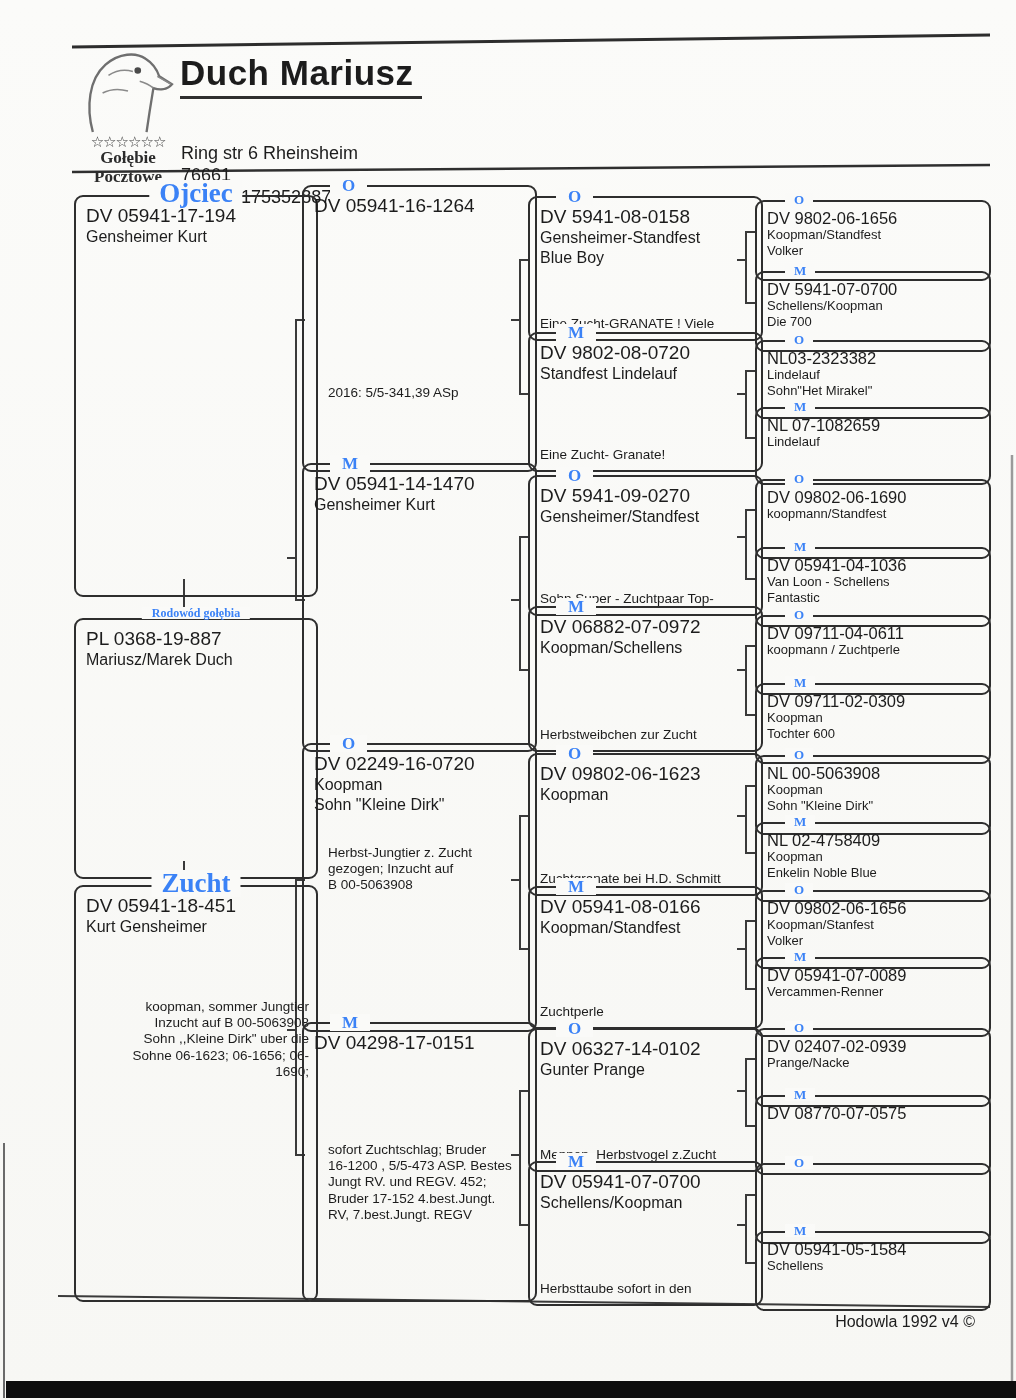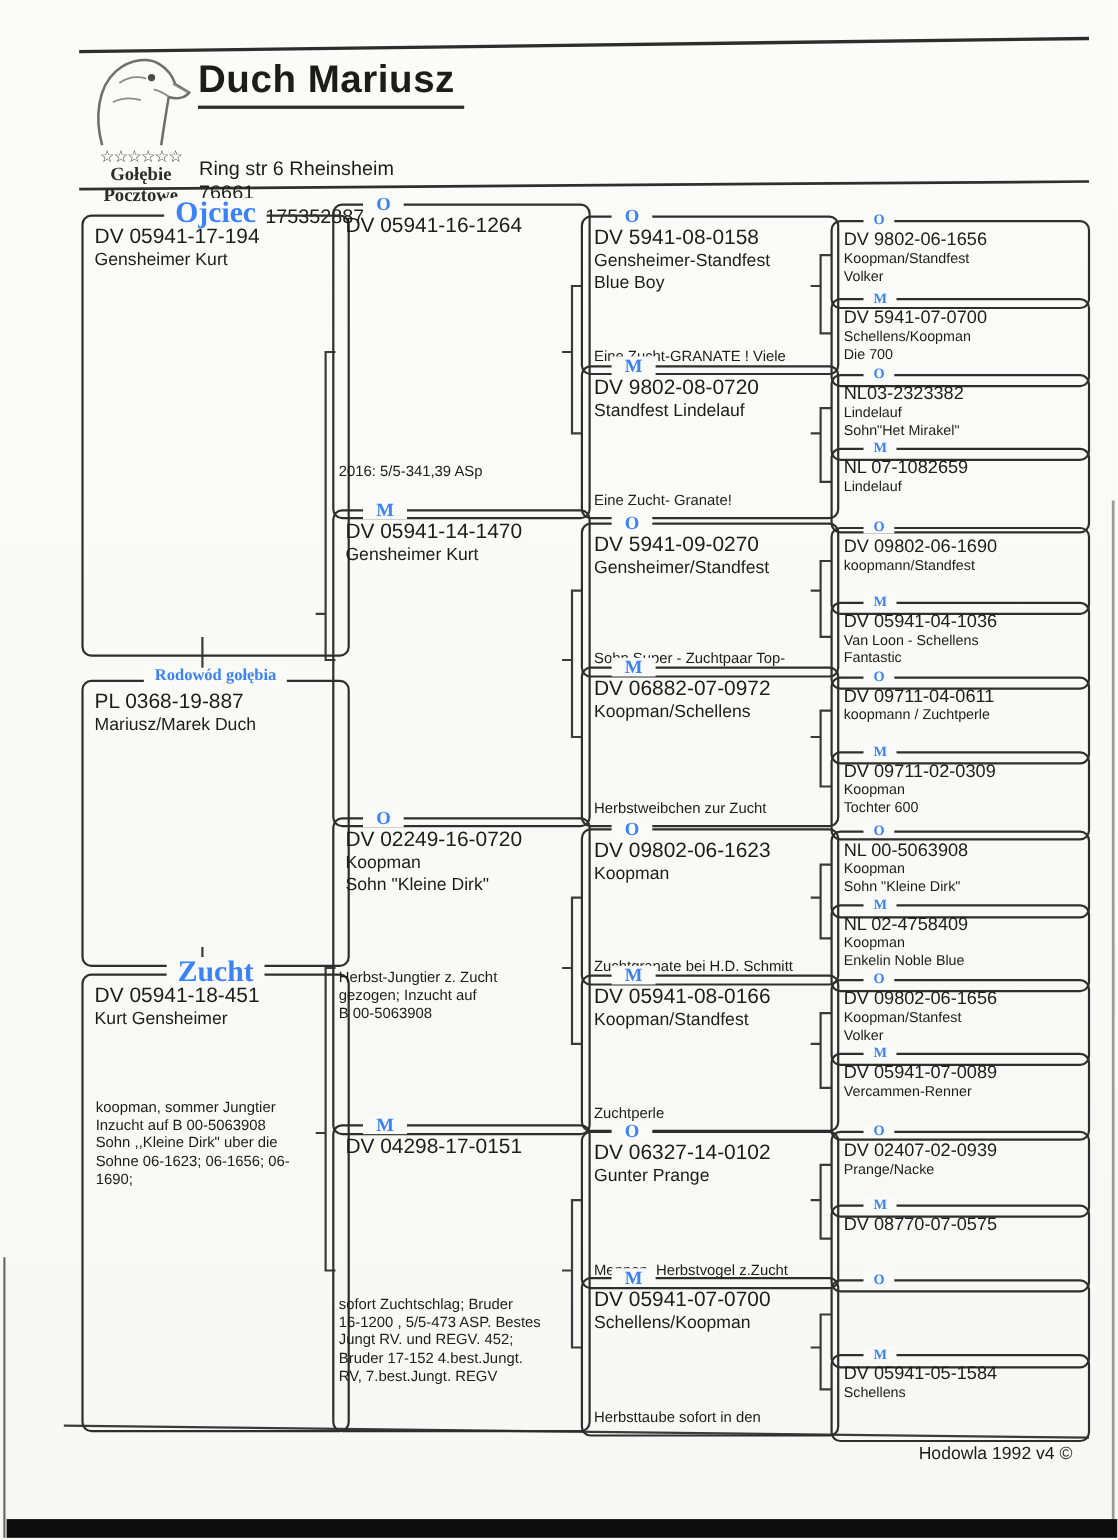--- a/index.html
+++ b/index.html
@@ -19,32 +19,32 @@
     border-bottom:3px solid #2e2e2e;padding:0 8px 3px 0;white-space:nowrap;
   }
   .addr{position:absolute;left:181px;top:103px;font-size:18px;line-height:1.22;margin-top:40px;}
 
   
   .b{position:absolute;border:2px solid #2e2e2e;border-radius:9px;}
   .pad{padding:7px 9px 6px 10px;}
   .lbl{position:absolute;background:#fafaf8;font-family:"Liberation Serif",serif;font-weight:700;color:#3b82f6;line-height:1;}
   .sex{top:-10px;left:26px;font-size:17px;padding:0 12px;}
   .head{top:-17px;left:50%;transform:translateX(-50%);font-size:27px;padding:0 10px;white-space:nowrap;}
-  .head.small{font-size:15px;top:-13px;}
+  .head.small{font-size:12px;top:-13px;}
   .ring{font-size:19px;line-height:1.22;}
   .name{font-size:16px;line-height:1.25;}
   .sub{font-size:13.5px;line-height:1.2;}
   .pre{white-space:pre-line;}
 
-  .c2 .sub{position:absolute;left:4px;right:7px;margin-top:36px;}
+  .c2 .sub{position:absolute;left:24px;right:7px;}
   #b21 .sub{top:198px;}
   #b22 .sub{top:112px;}
   #b23 .sub{top:100px;}
   #b24 .sub{top:118px;}
-  #b-mother .sub{position:absolute;top:112px;left:11px;right:7px;}
+  #b-mother .sub{position:absolute;top:112px;left:11px;right:7px;text-align:right;}
 
   .c3 .sub{position:absolute;bottom:7px;left:10px;right:4px;}
   .c4 .ring{font-size:16.5px;line-height:1.12;}
   .c4 .name{font-size:13px;line-height:1.18;}
   .c4 .sex{top:-9px;left:28px;font-size:13px;padding:0 9px;}
 
   .credit{position:absolute;top:1313px;right:41px;font-size:16px;}
 </style>
 </head>
 <body>

